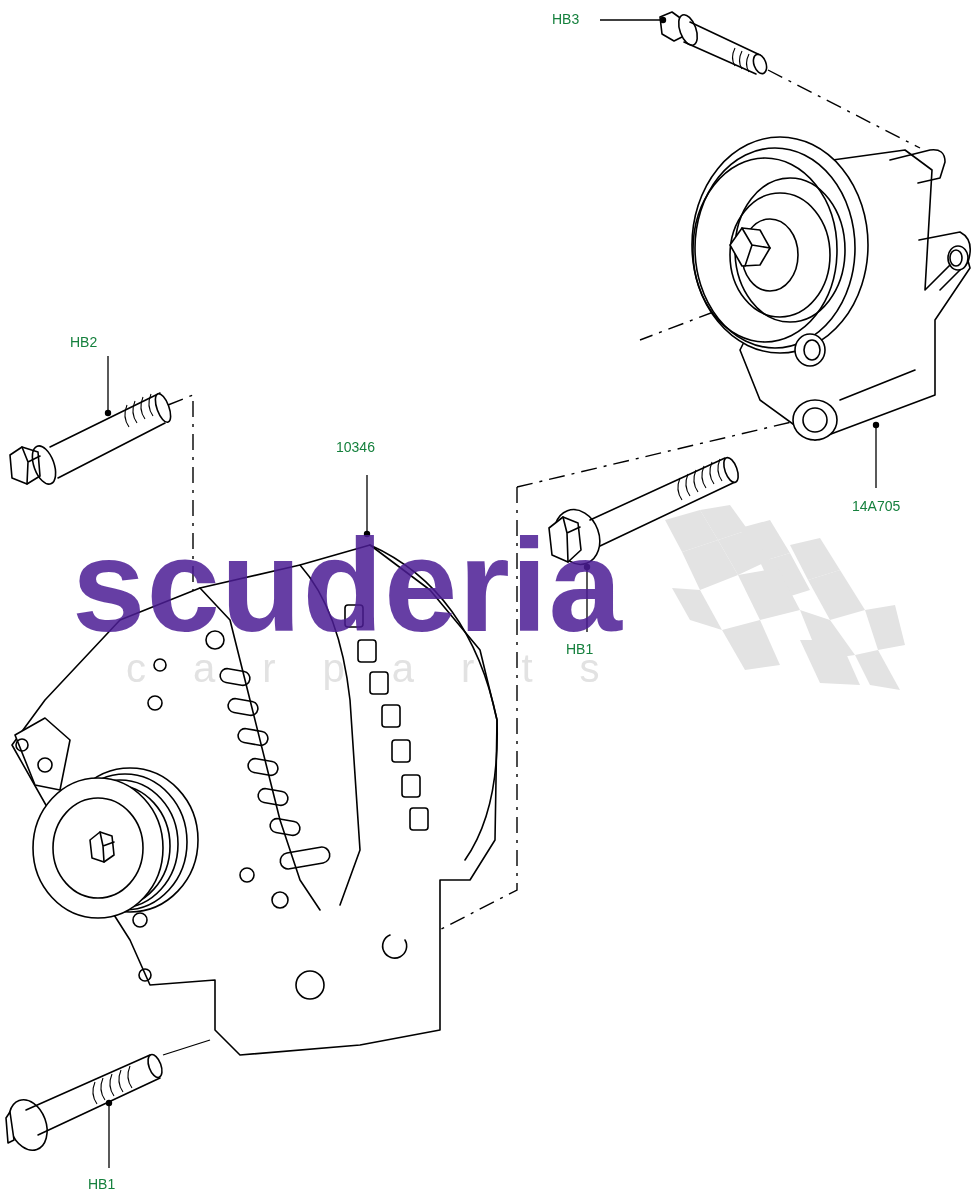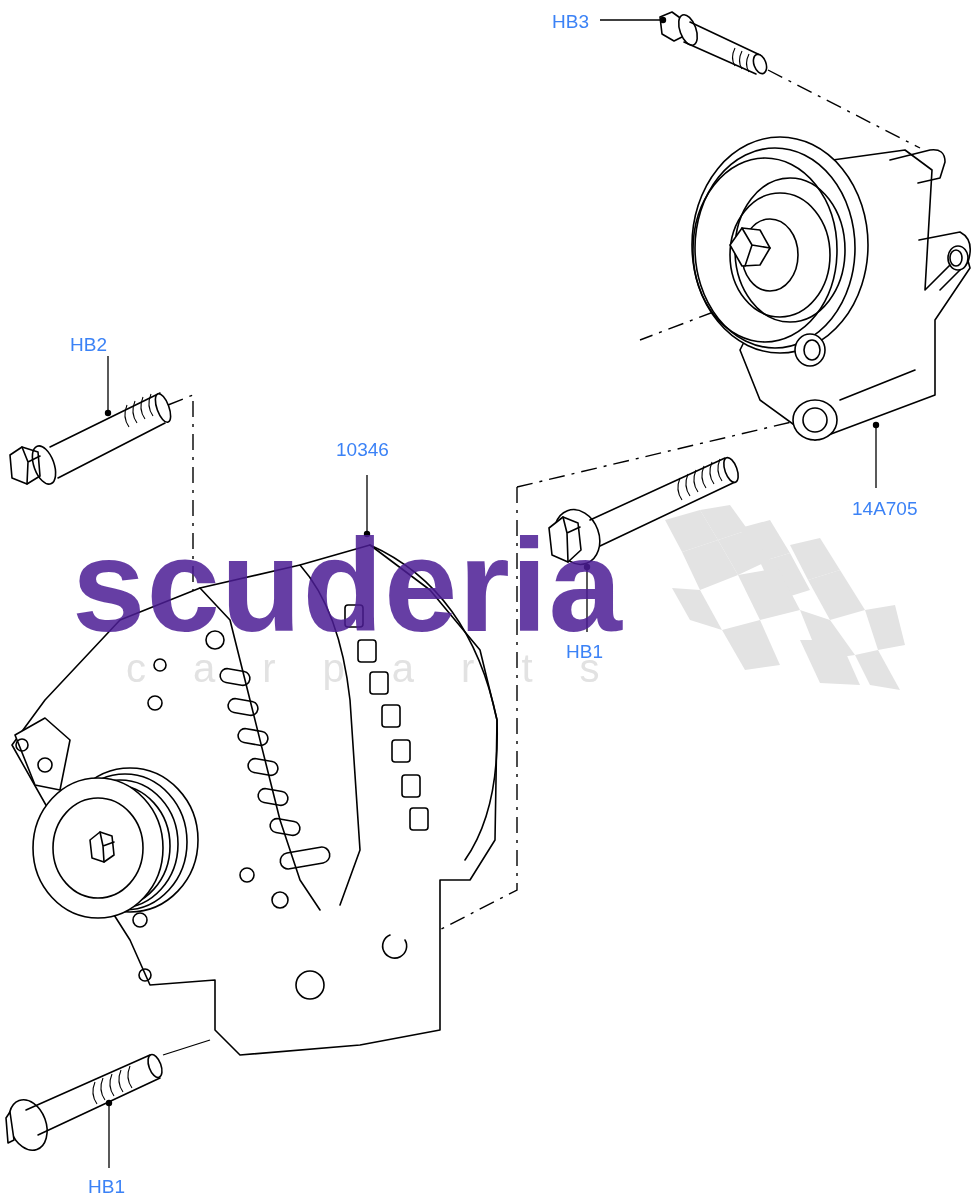--- a/index.html
+++ b/index.html
@@ -1,18 +1,18 @@
 <!DOCTYPE html>
 <html><head>
 <meta charset="utf-8">
 <style>
   html, body { margin: 0; padding: 0; background: #ffffff; }
   body { width: 977px; height: 1200px; position: relative; overflow: hidden; font-family: "Liberation Sans", sans-serif; }
   #canvas { position: absolute; left: 0; top: 0; width: 977px; height: 1200px; }
-  .label { position: absolute; font-family: "Liberation Sans", sans-serif; font-size: 19px; color: #3b82f6; white-space: nowrap; cursor: pointer; line-height: 1; }
+  .label { position: absolute; font-family: "Liberation Sans", sans-serif; font-size: 14px; color: #15803d; white-space: nowrap; cursor: pointer; line-height: 1; }
   .wm-big { position: absolute; left: 72px; top: 520px; font-family: "Liberation Sans", sans-serif; font-size: 132px; font-weight: bold; color: #4c1d95; letter-spacing: 1px; opacity: 0.85; line-height: 1; }
   .wm-small { position: absolute; left: 90px; top: 648px; font-family: "Liberation Sans", sans-serif; font-size: 40px; color: #e2e2e2; letter-spacing: 47px; line-height: 1; margin-left: 36px; }
   .ln { fill: none; stroke: #000; stroke-width: 1.6; stroke-linejoin: round; stroke-linecap: round; }
   .lt { fill: none; stroke: #000; stroke-width: 1.1; }
   .dash { fill: none; stroke: #000; stroke-width: 1.4; stroke-dasharray: 16 7 3 7; }
   .leader { stroke: #000; stroke-width: 1.3; fill: none; }
   .dot { fill: #000; }
   .fillw { fill: #fff; }
 </style>
 </head>

